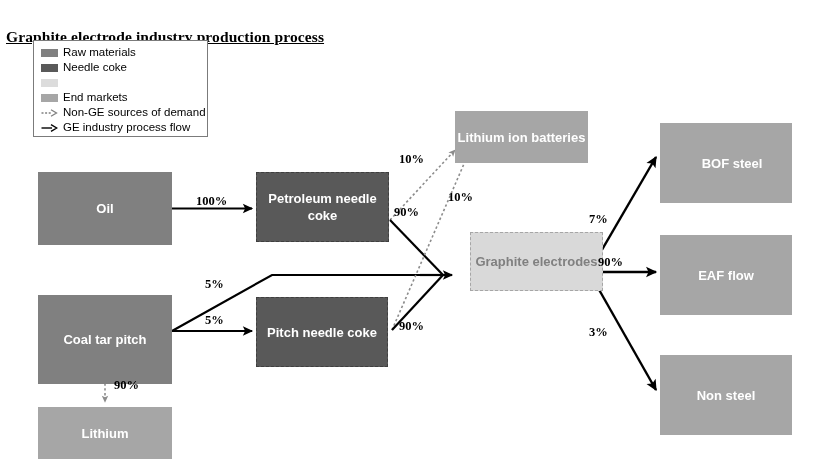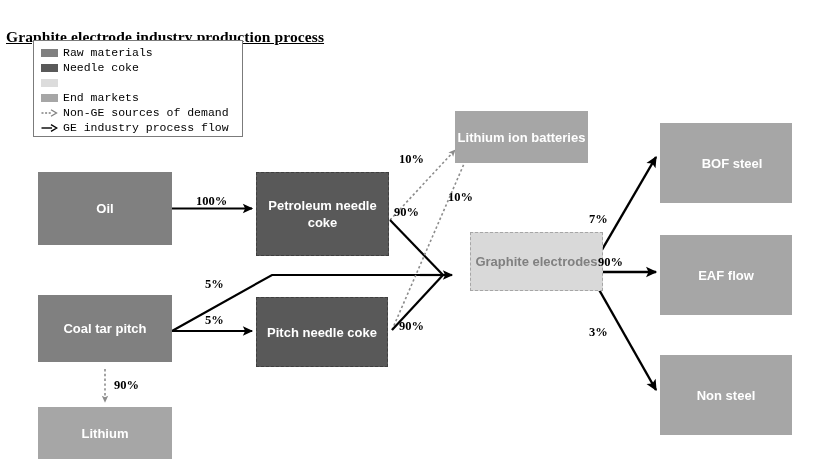--- a/index.html
+++ b/index.html
@@ -28,27 +28,26 @@
     letter-spacing: 0.1px;
     white-space: nowrap;
     margin-top: 27px;
   }
 
   
   #legend {
     position: absolute;
     left: 33px;
     top: 40px;
-    width: 210px;
+    width: 175px;
     height: 97px;
     border: 1px solid #7b7b7b;
     background: #ffffff;
     box-sizing: border-box;
     padding: 4px 0 0 7px;
-    font-family: Liberation Mono, monospace;
   }
   .legend-row {
     display: flex;
     align-items: center;
     height: 15px;
     margin-bottom: 0px;
   }
   .legend-swatch {
     width: 17px;
     height: 8px;
@@ -95,23 +94,23 @@
     background: #d9d9d9;
     color: #808080;
     border: 1.5px dashed #a6a6a6;
   }
   .node.market {
     background: #a6a6a6;
     color: #ffffff;
   }
 
   #node-oil        { left: 38px;  top: 172px; width: 134px; height: 73px; }
-  #node-coaltar    { left: 38px;  top: 295px; width: 134px; height: 67px; }
+  #node-coaltar    { left: 38px;  top: 295px; width: 134px; height: 89px; }
   #node-aluminum   { left: 38px;  top: 407px; width: 134px; height: 52px; }
-  #node-petcoke    { left: 256px; top: 172px; width: 133px; height: 84px; }
+  #node-petcoke    { left: 256px; top: 172px; width: 133px; height: 70px; }
   #node-pitchcoke  { left: 256px; top: 297px; width: 132px; height: 70px; }
   #node-lithium    { left: 455px; top: 111px; width: 133px; height: 52px; }
   #node-graphite   { left: 470px; top: 232px; width: 133px; height: 59px; }
   #node-bof        { left: 660px; top: 123px; width: 132px; height: 80px; padding-left: 12px; }
   #node-eaf        { left: 660px; top: 235px; width: 132px; height: 80px; }
   #node-nonsteel   { left: 660px; top: 355px; width: 132px; height: 80px; }
 
   
   #edges {
     position: absolute;

